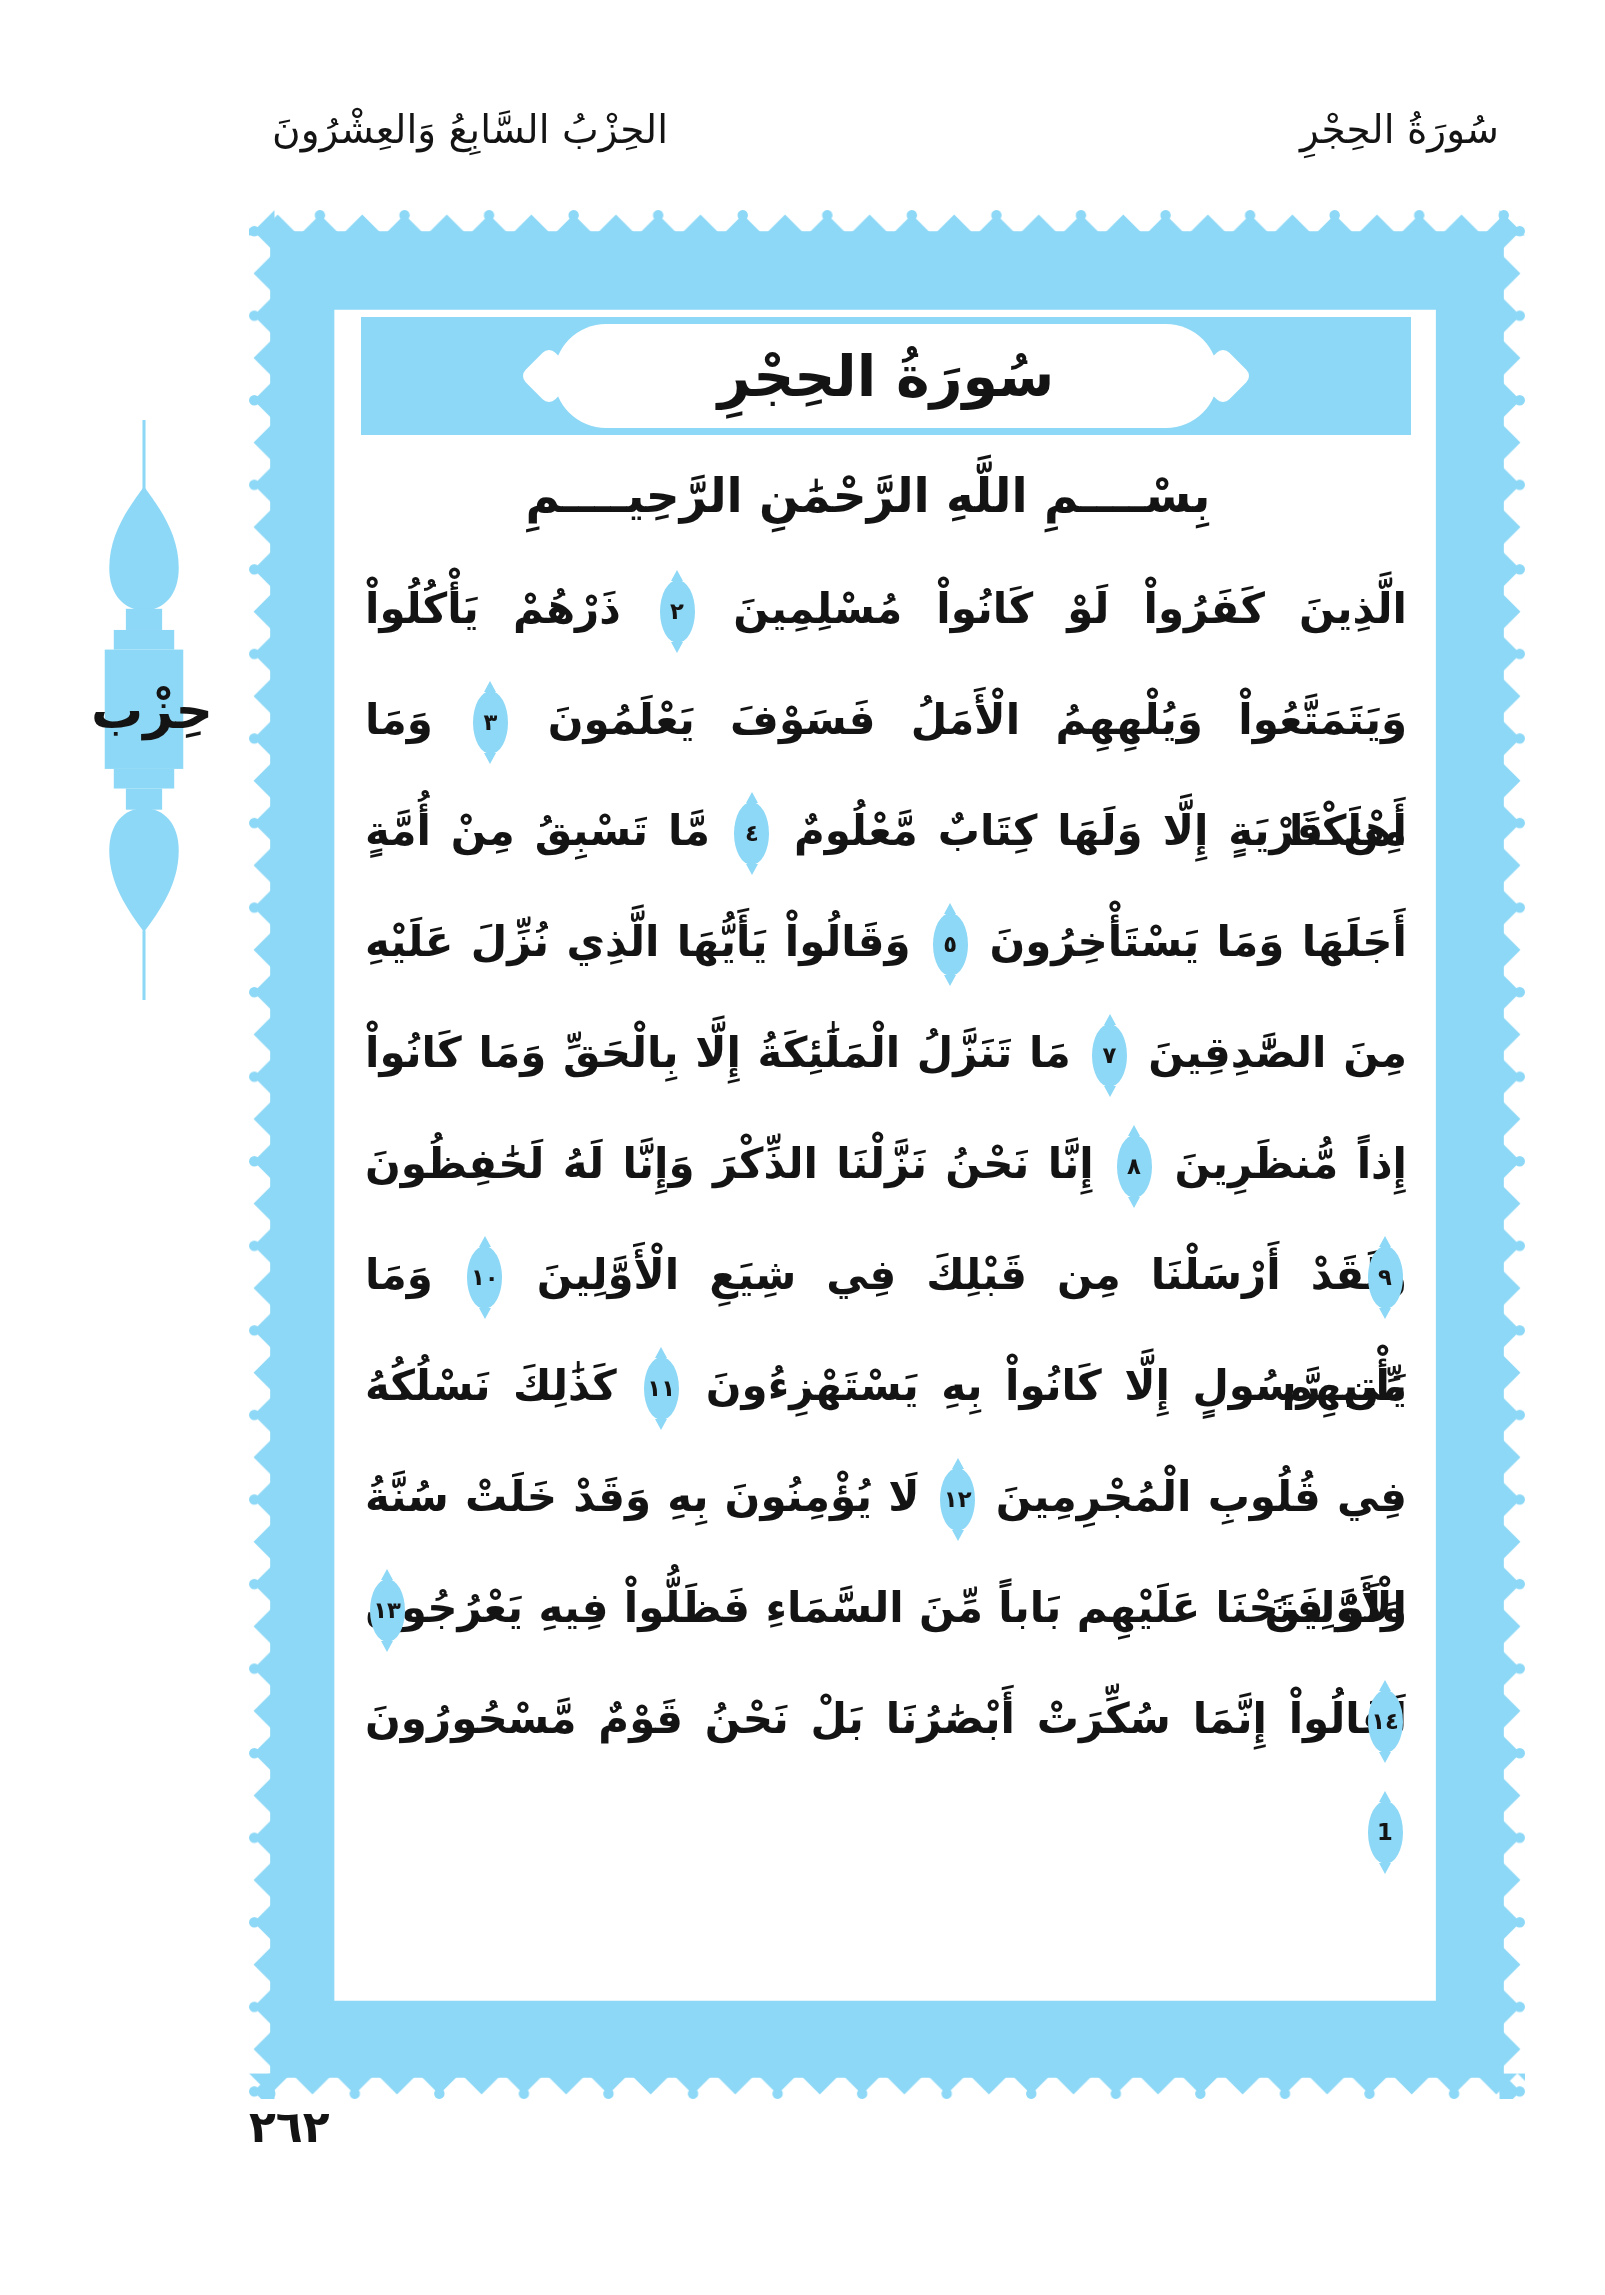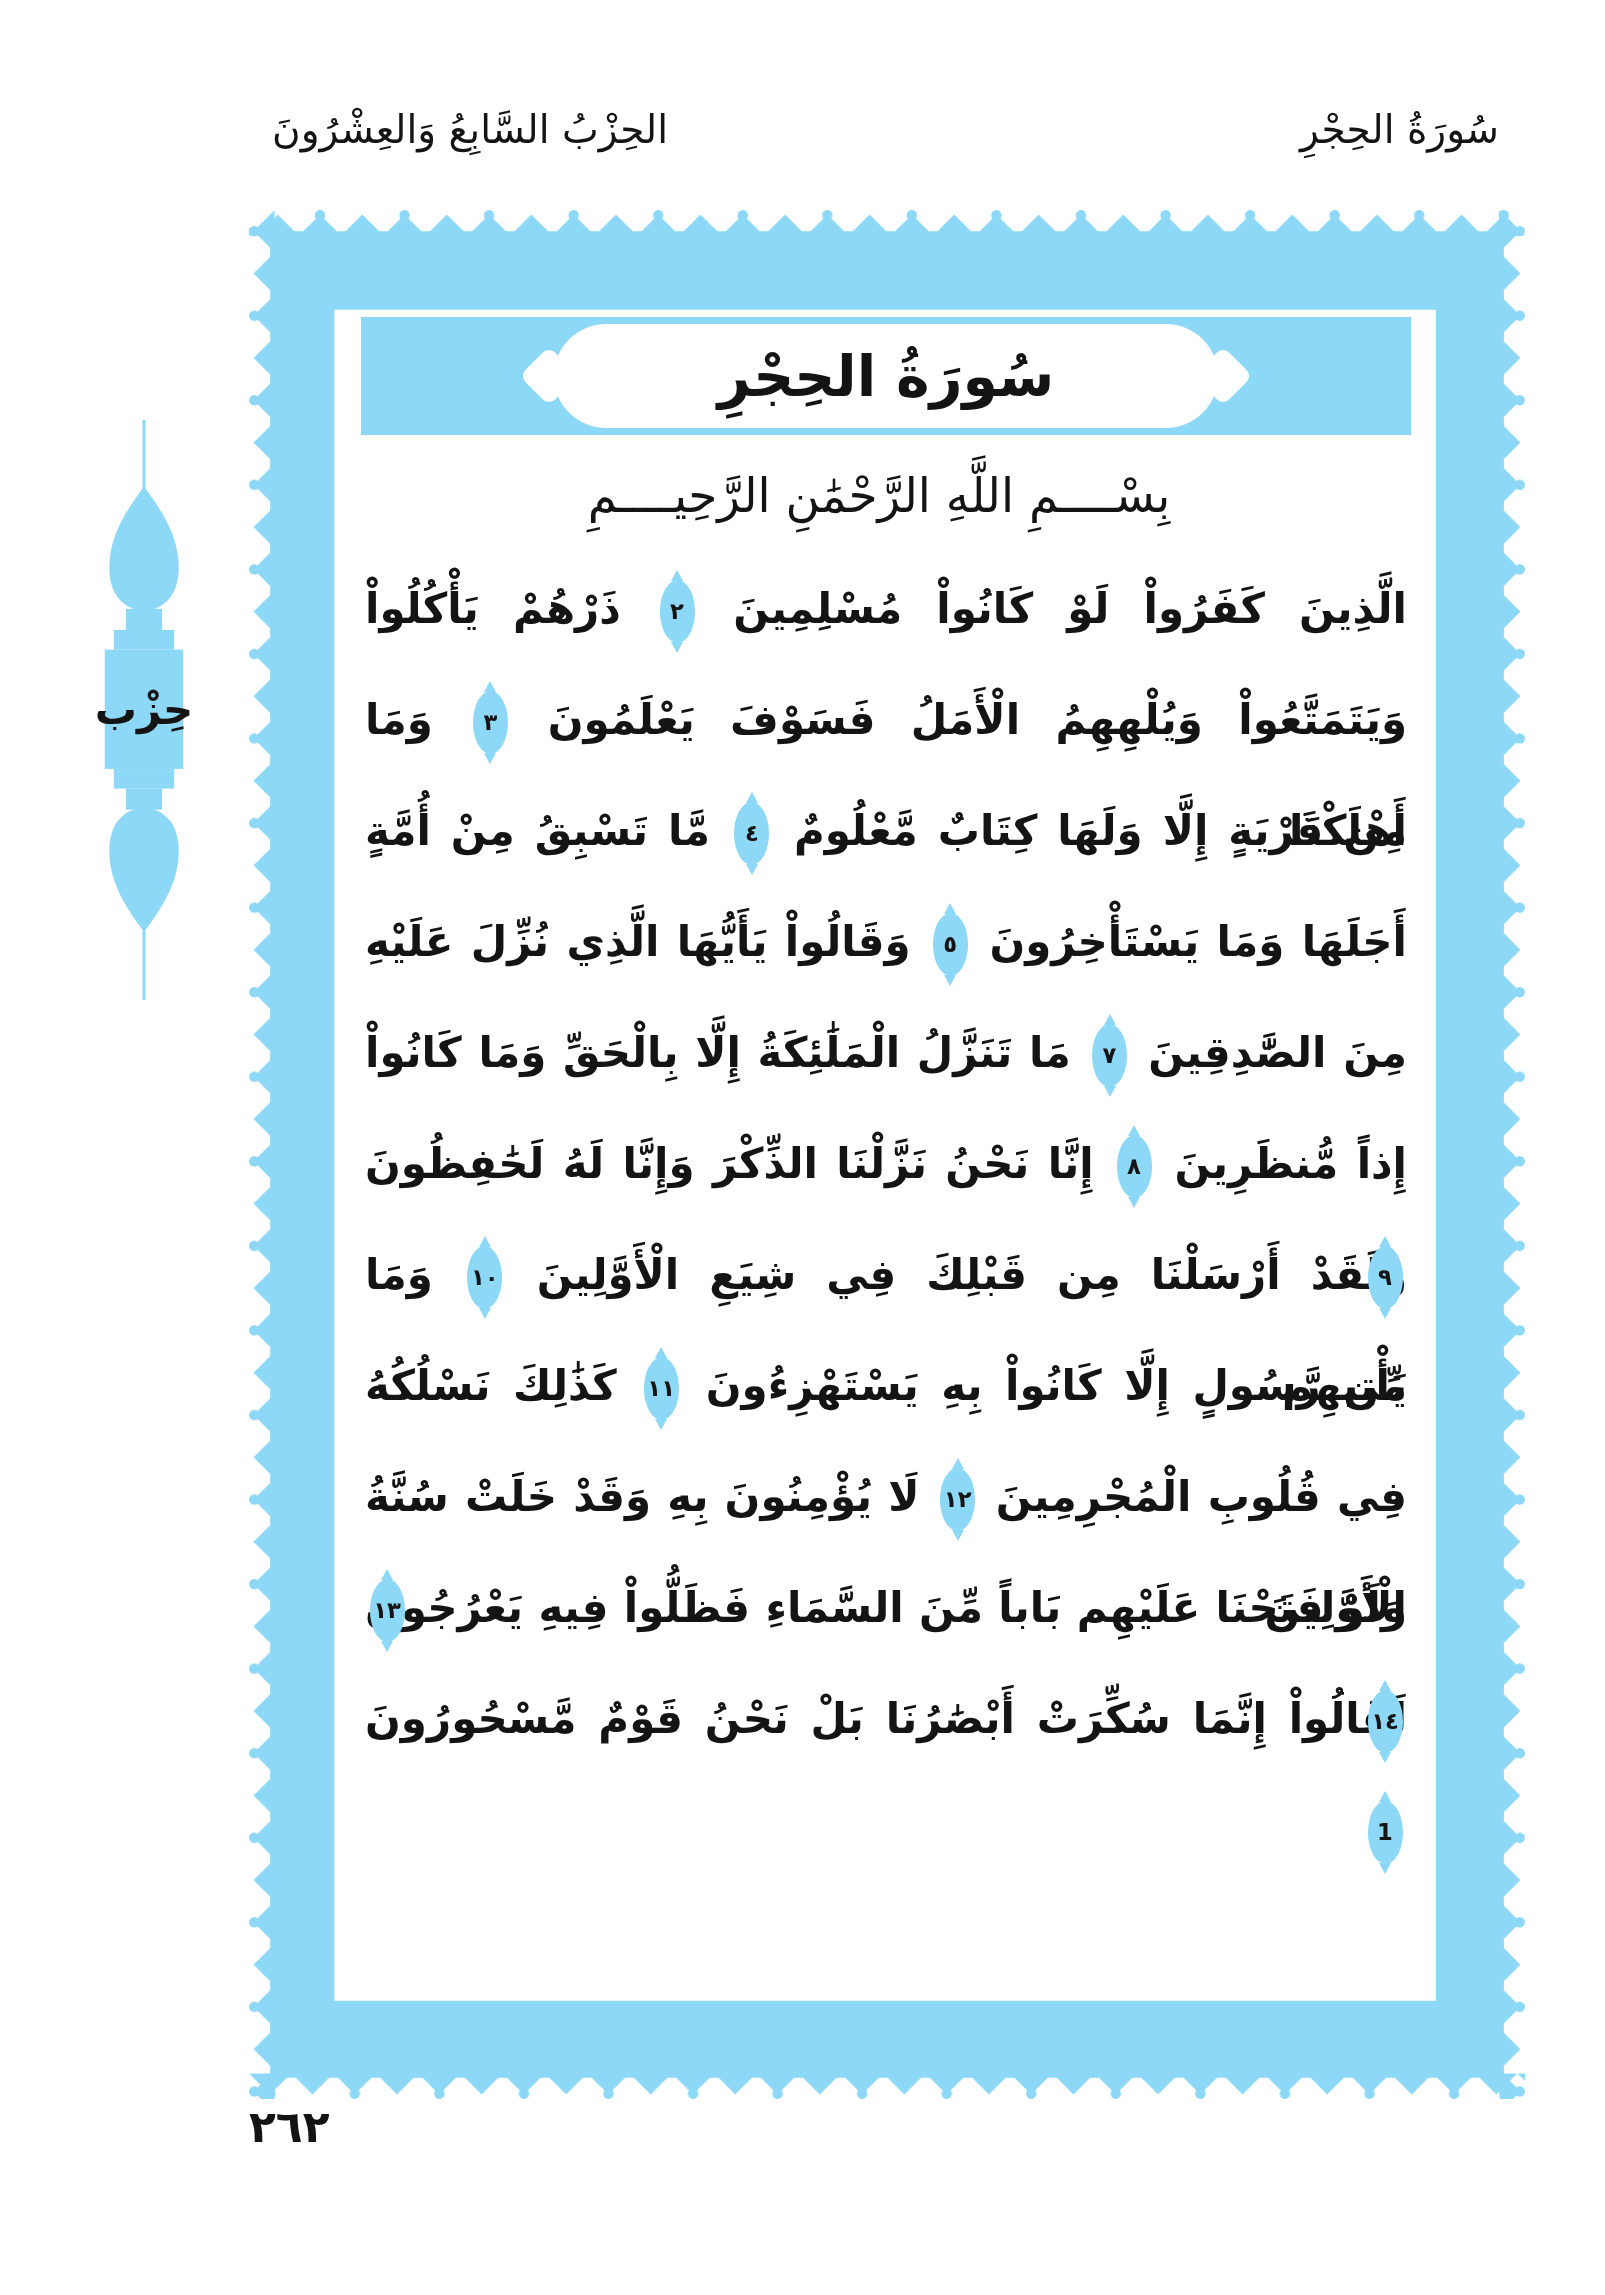--- a/index.html
+++ b/index.html
@@ -20,41 +20,41 @@
   .cartouche{position:absolute;left:50%;top:6.8px;transform:translateX(-50%);
     width:664px;height:104px;background:var(--paper);border-radius:53px}
   .cartouche::before,.cartouche::after{content:"";position:absolute;top:50%;
     width:42px;height:42px;background:var(--paper);border-radius:9px;
     transform:translateY(-50%) rotate(45deg)}
   .cartouche::before{right:-26px}
   .cartouche::after{left:-26px}
   .surah-title{position:absolute;inset:0;display:flex;align-items:center;justify-content:center;
     font-size:57px;font-weight:bold;white-space:nowrap}
   
-  .bismillah{position:absolute;left:358px;top:439px;width:1042px;height:112px;
+  .bismillah{position:absolute;left:347px;top:439px;width:1042px;height:112px;
     display:flex;align-items:center;justify-content:center;
-    font-size:47px;font-weight:normal;white-space:nowrap}
+    font-size:47px;font-weight:bold;white-space:nowrap}
   
   .qtext{position:absolute;left:365px;top:553px;width:1042px;direction:rtl}
   .qline{height:111px;line-height:111px;font-size:42px;font-weight:bold;
     text-align:justify;text-align-last:justify;overflow:visible}
   .marker{display:inline-flex;align-items:center;justify-content:center;
     width:35px;height:63px;border-radius:50%;background:var(--accent);
     font-size:22.7px;font-weight:bold;color:var(--ink);
     vertical-align:middle;position:relative;margin:0 4.5px;line-height:1}
   .marker::before,.marker::after{content:"";position:absolute;left:50%;transform:translateX(-50%);
     width:0;height:0;border-left:6.8px solid transparent;border-right:6.8px solid transparent}
   .marker::before{top:-9.8px;border-bottom:11.3px solid var(--accent)}
   .marker::after{bottom:-9.8px;border-top:11.3px solid var(--accent)}
   
   .medallion{position:absolute;left:82px;top:420px;width:124px;height:580px}
   .medallion svg{position:absolute;inset:0;width:100%;height:100%}
-  .hizb-label{position:absolute;left:0;top:230px;width:124px;height:119px;
+  .hizb-label{position:absolute;left:8px;top:230px;width:124px;height:119px;
     display:flex;align-items:center;justify-content:center;
-    font-size:42px;font-weight:bold}
+    font-size:52px;font-weight:bold}
   
   .page-number{position:absolute;left:249px;top:2101px;width:1276px;
     text-align:left;font-size:44px;font-weight:bold}
 </style>
 </head>
 <body>
 
 <div class="hdr hdr-right">سُورَةُ الحِجْرِ</div>
 <div class="hdr hdr-left">الحِزْبُ السَّابِعُ وَالعِشْرُونَ</div>
 

